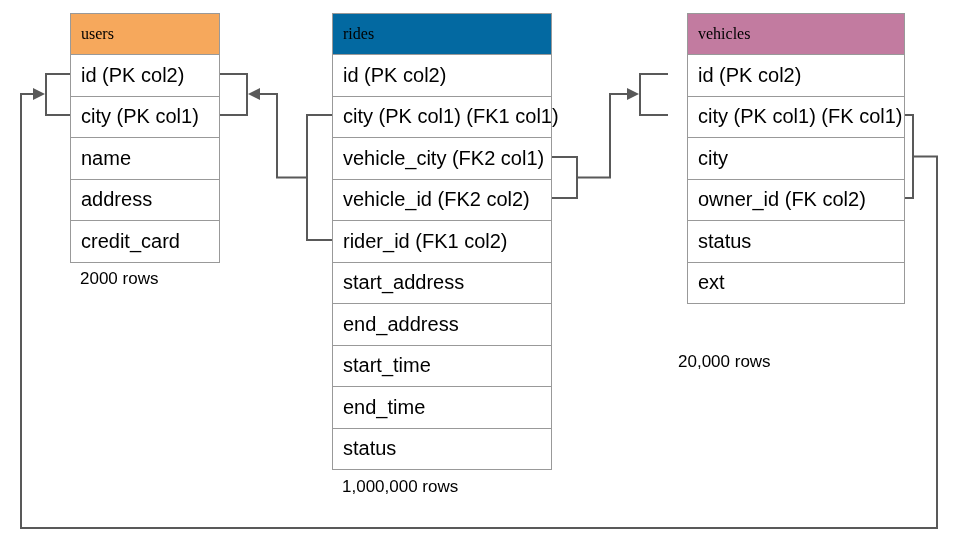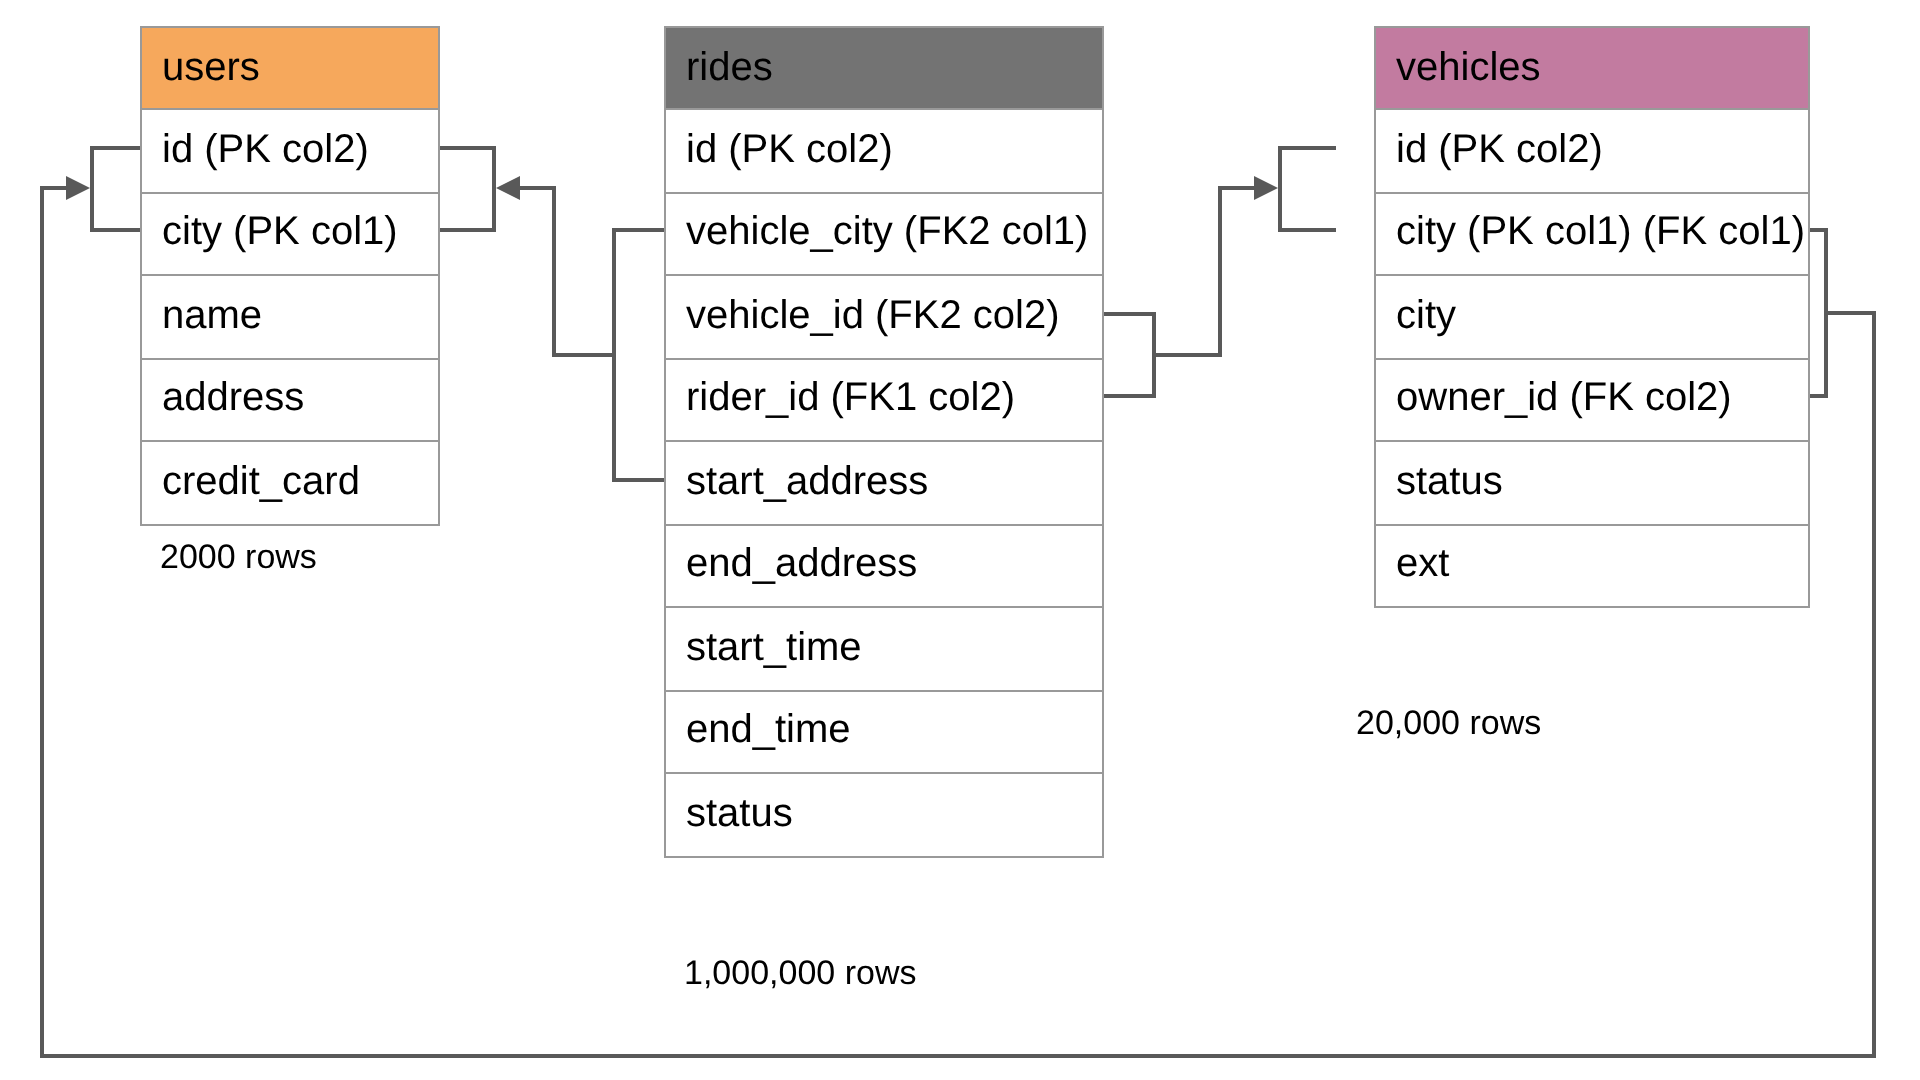--- a/index.html
+++ b/index.html
@@ -26,22 +26,23 @@
     z-index: 2;
     background: #ffffff;
     border: 1px solid var(--border-color, #999);
     box-sizing: border-box;
   }
   .thead {
     height: 40px;
     display: flex;
     align-items: center;
     padding-left: 10px;
-    font-size: 20px;
+    font-size: 16px;
     box-sizing: border-box;
+    font-family: Liberation Serif, serif;
   }
   .cell {
     height: 41.5px;
     display: flex;
     align-items: center;
     padding-left: 10px;
     font-size: 20px;
     border-top: 1px solid var(--border-color, #999);
     box-sizing: border-box;
     background: #fff;
@@ -85,22 +86,23 @@
     <div class="thead" style="background: rgb(246, 168, 92);">users</div>
     <div class="cell">id (PK col2)</div>
     <div class="cell">city (PK col1)</div>
     <div class="cell">name</div>
     <div class="cell">address</div>
     <div class="cell">credit_card</div>
   </div>
   <div class="rowcount" style="left:80px; top:269px;">2000 rows</div>
 
   <div class="db-table" style="left:332px; top:13px; width:220px;">
-    <div class="thead" style="background: #737373; text-align: right;">rides</div>
+    <div class="thead" style="background: #0369a1; text-align: right;">rides</div>
     <div class="cell">id (PK col2)</div>
+    <div class="cell">city (PK col1) (FK1 col1)</div>
     <div class="cell">vehicle_city (FK2 col1)</div>
     <div class="cell">vehicle_id (FK2 col2)</div>
     <div class="cell">rider_id (FK1 col2)</div>
     <div class="cell">start_address</div>
     <div class="cell">end_address</div>
     <div class="cell">start_time</div>
     <div class="cell">end_time</div>
     <div class="cell">status</div>
   </div>
   <div class="rowcount" style="left:342px; top:477px;">1,000,000 rows</div>

